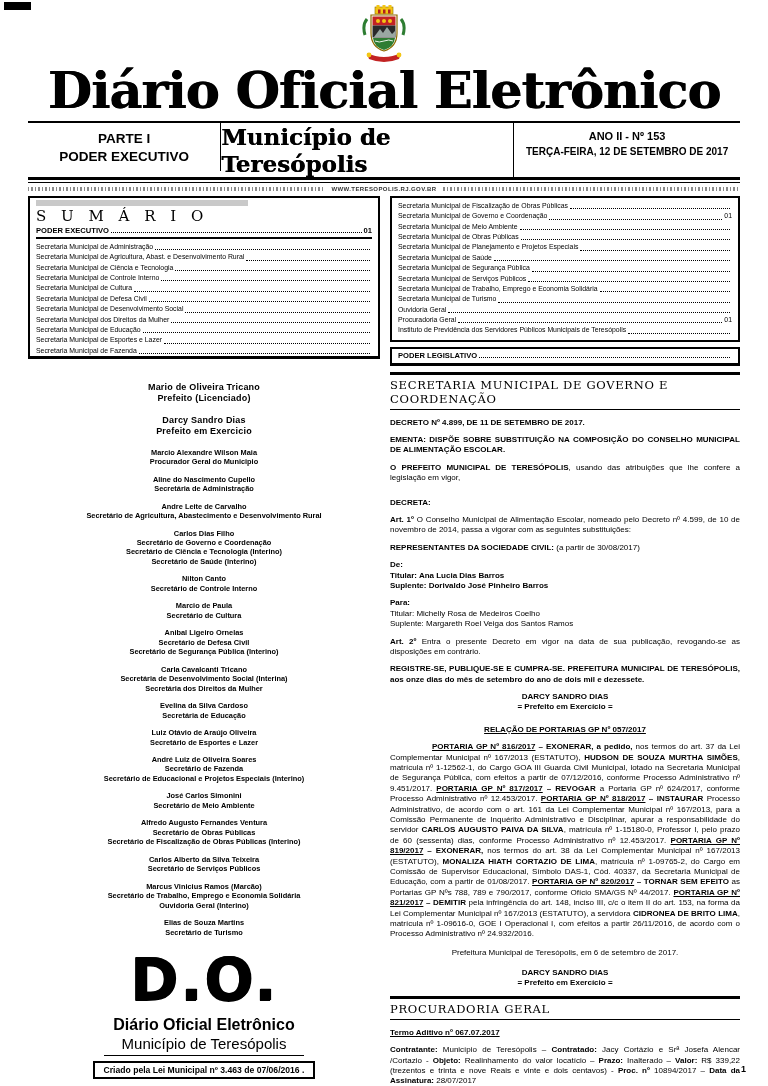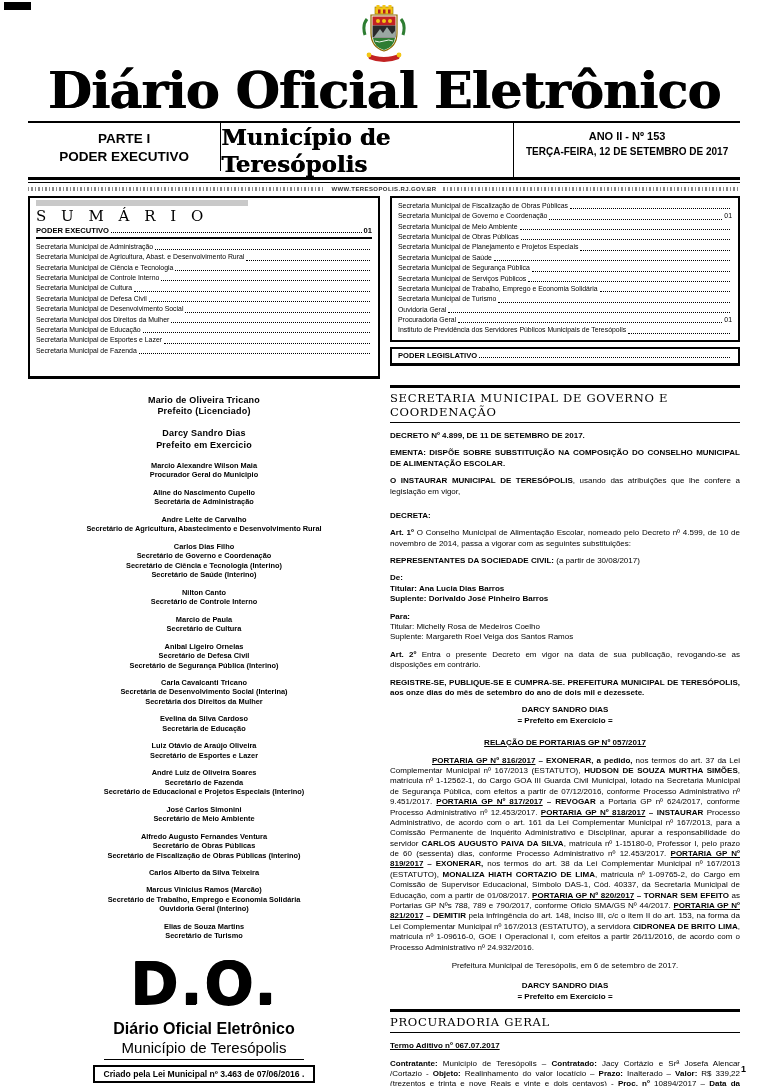--- a/index.html
+++ b/index.html
@@ -20,21 +20,21 @@
   .band-right{flex:1;text-align:center;padding:7px 2px 20px;font-weight:bold;}
   .band-right .ed{font-size:11px;margin-bottom:4px;}
   .band-right .date{font-size:10px;}
   .thin-rule{margin:2px 28px 0;border-top:1.5px solid #000;}
   .web-row{margin:3px 28px 2px;display:flex;align-items:center;gap:6px;}
   .web-pattern{flex:1;height:4px;background:repeating-linear-gradient(90deg,#8a8a8a 0 1.5px,transparent 1.5px 3.5px);}
   .web-label{font-size:6px;font-weight:bold;color:#333;letter-spacing:.4px;}
 
   .cols{margin:4px 28px 0;display:grid;grid-template-columns:352px 1fr;column-gap:10px;}
 
-  .sum-box{border:2px solid #000;border-bottom-width:3px;padding:1px 6px 20px;align-self:start;}
+  .sum-box{border:2px solid #000;border-bottom-width:3px;padding:1px 6px 0;align-self:start;}
   .sum-gray{height:6px;background:#c9c9c9;width:63%;margin:1px 0 1px;}
   .sum-title{font-family:"DejaVu Serif",serif;font-size:15px;letter-spacing:5px;margin:1px 0 1px;}
   .sum-exec{display:flex;font-weight:bold;font-size:7.6px;border-bottom:2.5px solid #000;
         padding-bottom:2px;margin-bottom:3px;}
   .sum-item{display:flex;font-size:6.9px;line-height:1.5;}
   .leader{flex:1;margin:0 2px;border-bottom:1px dotted #000;transform:translateY(-2px);}
   .sum-box-right{border:2px solid #000;padding:3px 6px 4px;align-self:start;}
   .legis-box{border:2px solid #000;border-bottom-width:3px;margin-top:5px;padding:2px 6px 3px;
         font-weight:bold;font-size:7.6px;display:flex;}
 
@@ -301,20 +301,21 @@
             <div>José Carlos Simonini</div>
             <div class="role">Secretário de Meio Ambiente</div>
           </div>
           <div class="official">
             <div>Alfredo Augusto Fernandes Ventura</div>
             <div class="role">Secretário de Obras Públicas</div>
             <div class="role">Secretário de Fiscalização de Obras Públicas (Interino)</div>
           </div>
           <div class="official">
             <div>Carlos Alberto da Silva Teixeira</div>
+            <div class="role">Secretário de Serviços Públicos</div>
           </div>
           <div class="official">
             <div>Marcus Vinicius Ramos (Marcão)</div>
             <div class="role">Secretário de Trabalho, Emprego e Economia Solidária</div>
             <div class="role">Ouvidoria Geral (Interino)</div>
           </div>
           <div class="official">
             <div>Elias de Souza Martins</div>
             <div class="role">Secretário de Turismo</div>
           </div>
@@ -327,21 +328,21 @@
         <div><span class="do-law">Criado pela Lei Municipal nº 3.463 de 07/06/2016 .</span></div>
       </div>
 
     </div>
 
     <div class="rc" id="right-col">
         <div class="sec">
           <div class="sec-h">SECRETARIA MUNICIPAL DE GOVERNO E COORDENAÇÃO</div>
           <p style="margin-top: 8px;"><span class="b">DECRETO Nº 4.899, DE 11 DE SETEMBRO DE 2017.</span></p>
           <p><span class="b">EMENTA: DISPÕE SOBRE SUBSTITUIÇÃO NA COMPOSIÇÃO DO CONSELHO MUNICIPAL DE ALIMENTAÇÃO    ESCOLAR.</span></p>
-          <p><span class="b">O INSTAURAR MUNICIPAL DE TERESÓPOLIS</span><span>, usando das atribuições que lhe confere a legislação em vigor,</span></p>
+          <p><span class="b">O PREFEITO MUNICIPAL DE TERESÓPOLIS</span><span>, usando das atribuições que lhe confere a legislação em vigor,</span></p>
           <p style="margin-top: 14px;"><span class="b">DECRETA:</span></p>
           <p><span class="b">Art. 1º</span><span> O Conselho Municipal de Alimentação Escolar, nomeado pelo Decreto nº 4.599, de 10 de novembro de 2014, passa a vigorar com as seguintes substituições:</span></p>
           <p><span class="b">REPRESENTANTES DA SOCIEDADE CIVIL:</span><span> (a partir de 30/08/2017)</span></p>
           <p><span class="b">De:</span><br><span class="b">Titular: Ana Lucia Dias Barros</span><br><span class="b">Suplente: Dorivaldo José Pinheiro Barros</span></p>
           <p><span class="b">Para:</span><br><span>Titular: Michelly Rosa de Medeiros Coelho</span><br><span>Suplente: Margareth Roel Veiga dos Santos Ramos</span></p>
           <p><span class="b">Art. 2º</span><span> Entra o presente Decreto em vigor na data de sua publicação, revogando-se as disposições em contrário.</span></p>
           <p><span class="b">REGISTRE-SE, PUBLIQUE-SE E CUMPRA-SE. PREFEITURA MUNICIPAL DE TERESÓPOLIS,</span><span class="b"> aos onze dias do mês de setembro do ano de dois mil e dezessete.</span></p>
           <p class="center"><span class="b">DARCY SANDRO DIAS</span><br><span class="b">= Prefeito em Exercício =</span></p>
           <p class="center" style="margin-top: 12px;"><span class="b u">RELAÇÃO DE PORTARIAS GP Nº 057/2017</span></p>
           <p class="indent"><span class="b u">PORTARIA GP Nº 816/2017</span><span class="b"> – EXONERAR, a pedido,</span><span> nos termos do art. 37 da Lei Complementar Municipal nº 167/2013 (ESTATUTO), </span><span class="b">HUDSON DE SOUZA MURTHA SIMÕES</span><span>, matrícula nº 1-12562-1, do Cargo GOA III Guarda Civil Municipal, lotado na Secretaria Municipal de Segurança Pública, com efeitos a partir de 07/12/2016, conforme Processo Administrativo nº 9.451/2017. </span><span class="b u">PORTARIA GP Nº 817/2017</span><span class="b"> – REVOGAR</span><span> a Portaria GP nº 624/2017, conforme Processo Administrativo nº 12.453/2017. </span><span class="b u">PORTARIA GP Nº 818/2017</span><span class="b"> – INSTAURAR</span><span> Processo Administrativo, de acordo com o art. 161 da Lei Complementar Municipal nº 167/2013, para a Comissão Permanente de Inquérito Administrativo e Disciplinar, apurar a responsabilidade do servidor </span><span class="b">CARLOS AUGUSTO PAIVA DA SILVA</span><span>, matrícula nº 1-15180-0, Professor I, pelo prazo de 60 (sessenta) dias, conforme Processo Administrativo nº 12.453/2017. </span><span class="b u">PORTARIA GP Nº 819/2017</span><span class="b"> – EXONERAR,</span><span> nos termos do art. 38 da Lei Complementar Municipal nº 167/2013 (ESTATUTO), </span><span class="b">MONALIZA HIATH CORTAZIO DE LIMA</span><span>, matrícula nº 1-09765-2, do Cargo em Comissão de Supervisor Educacional, Símbolo DAS-1, Cód. 40337, da Secretaria Municipal de Educação, com a partir de 01/08/2017. </span><span class="b u">PORTARIA GP Nº 820/2017</span><span class="b"> – TORNAR SEM EFEITO</span><span> as Portarias GP Nºs 788, 789 e 790/2017, conforme Ofício SMA/GS Nº 44/2017. </span><span class="b u">PORTARIA GP Nº 821/2017</span><span class="b"> – DEMITIR</span><span> pela infringência do art. 148, inciso III, c/c o item II do art. 153, na forma da Lei Complementar Municipal nº 167/2013 (ESTATUTO), a servidora </span><span class="b">CIDRONEA DE BRITO LIMA</span><span>, matrícula nº 1-09616-0, GOE I Operacional I, com efeitos a partir 26/11/2016, de acordo com o Processo Administrativo nº 24.932/2016.</span></p>

